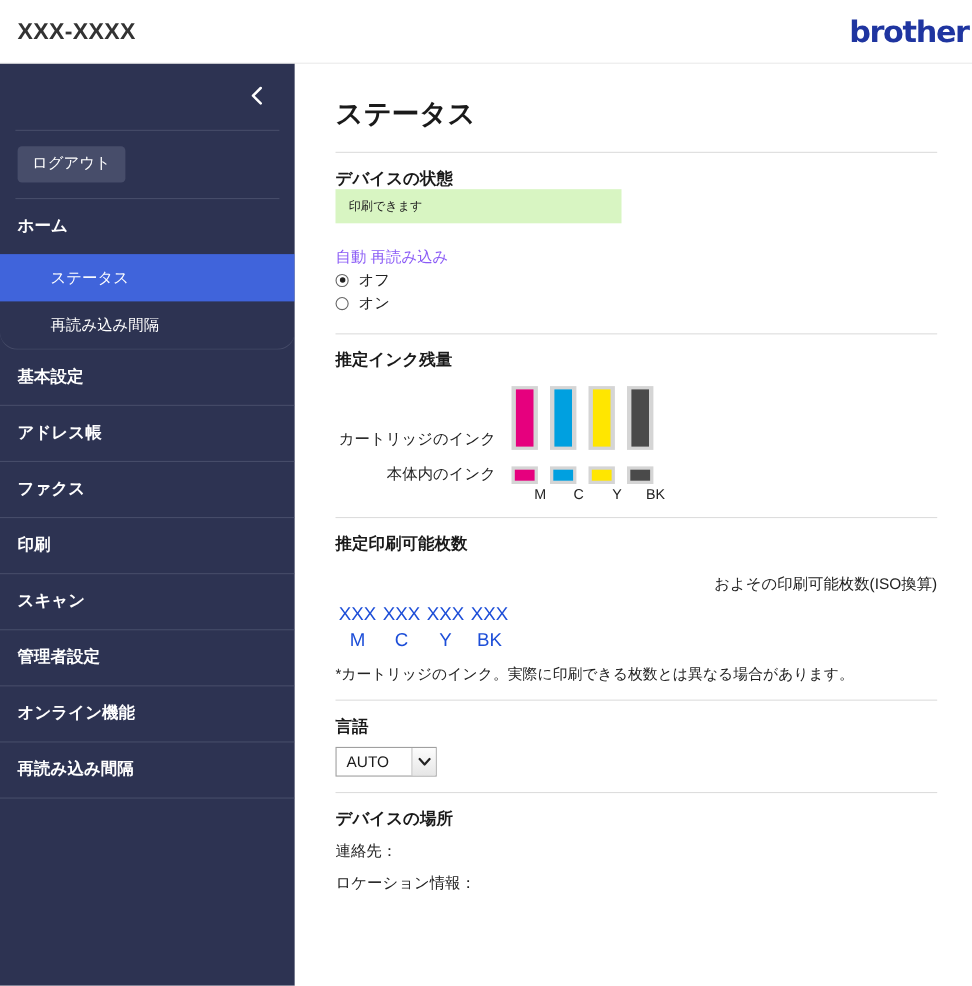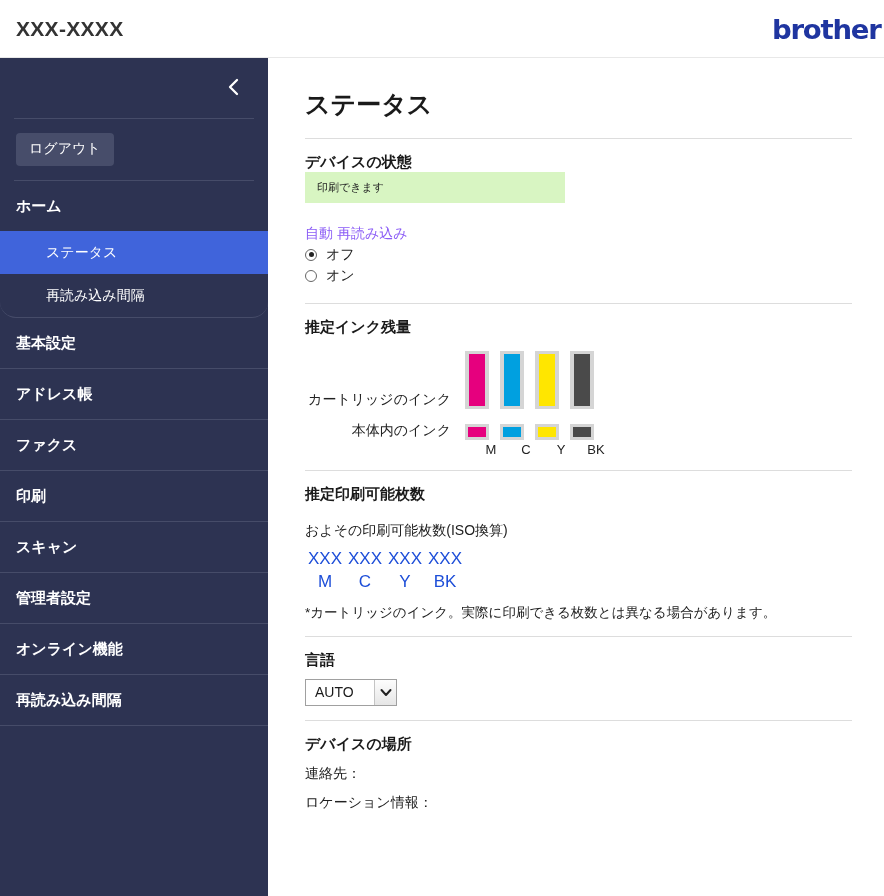--- a/index.html
+++ b/index.html
@@ -197,21 +197,21 @@
     flex: 1; display: flex; align-items: center;
     padding-left: 9px; font-size: 14px; color: #1a1a1a;
   }
   .lang-select .arrow {
     width: 22px;
     border-left: 1px solid #c4c4c4;
     background: linear-gradient(#fdfdfd, #e6e6e6);
     display: flex; align-items: center; justify-content: center;
   }
   .loc-line { font-size: 14px; color: #222222; margin-top: 11px; }
-  .mt18 { margin-top: 18px; }
+  .mt18 { margin-top: 18px; text-align: right; }
   .mt22 { margin-top: 22px; }
 </style>
 </head>
 <body>
 
 <div class="topbar">
   <div class="model-id">XXX-XXXX</div>
   <div class="brand-logo">brother</div>
 </div>
 

